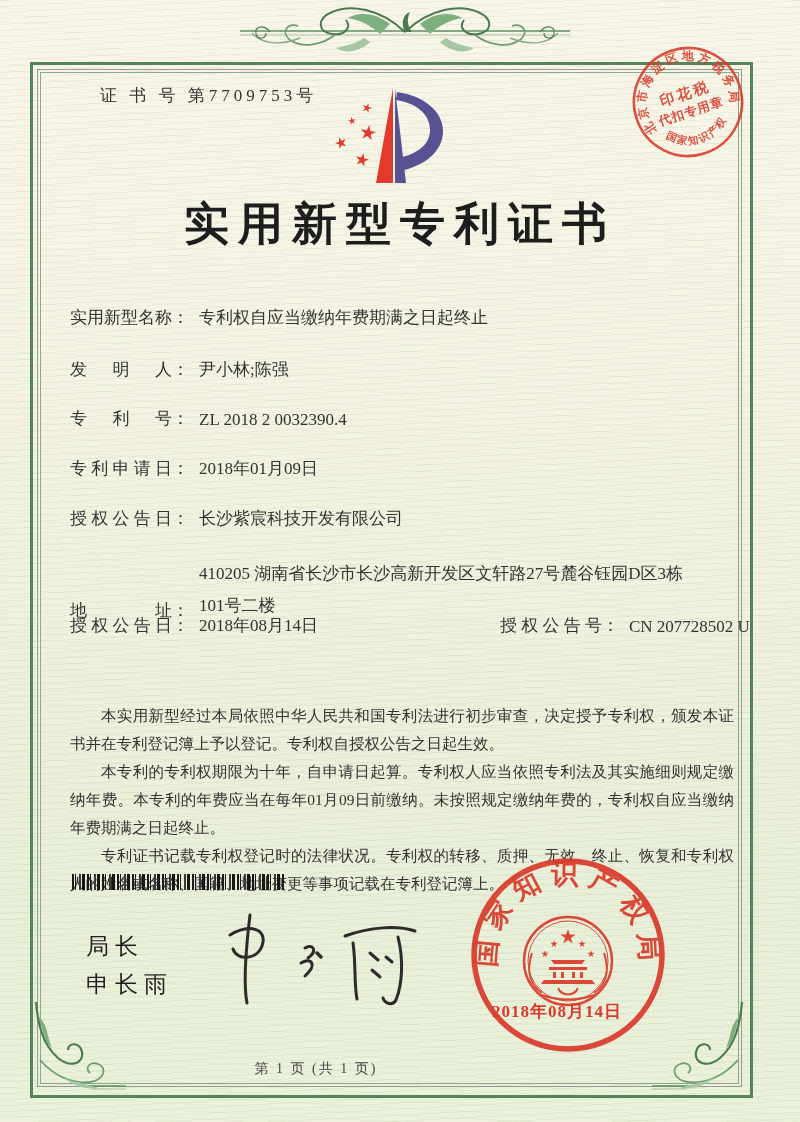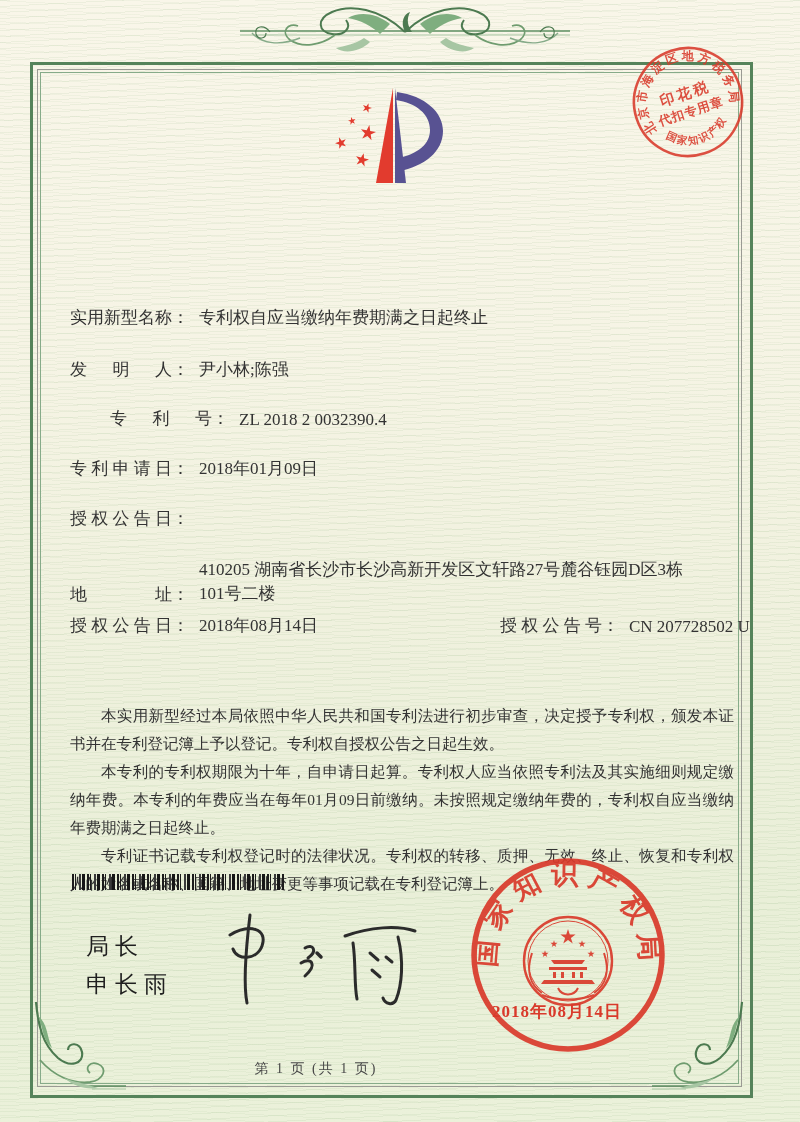--- a/index.html
+++ b/index.html
@@ -16,21 +16,21 @@
   .frame-outer{left:30px;top:62px;width:717px;height:1030px;border:3px solid #55835a;}
   .frame-mid{left:37px;top:69px;width:703px;height:1016px;border:1px solid #9a9a94;}
   .frame-inner{left:40px;top:72px;width:697px;height:1010px;border:1px solid #86ab89;}
   .certno{left:100px;top:84px;font-size:17px;letter-spacing:4px;color:#333;}
   .title{left:0;top:194px;width:800px;text-align:center;font-size:45px;font-weight:700;
          letter-spacing:9px;color:#1d1d1d;}
   .frow{position:absolute;left:70px;display:flex;align-items:flex-end;font-size:17px;color:#333;}
   .flabel{display:inline-block;width:102px;text-align:justify;text-align-last:justify;}
   .fcolon{display:inline-block;margin-right:10px;}
   .fvalue{display:inline-block;}
-  .addr-value{width:492px;line-height:24px;}
+  .addr-value{width:492px;line-height:32px;}
   .bodytext{left:70px;top:674px;width:664px;font-size:15.5px;line-height:28px;
             text-align:justify;color:#333;margin-top:28px;}
   .bodytext p{margin:0;text-indent:2em;}
   .barcode{left:72px;top:874px;width:212px;height:16px;
     background:repeating-linear-gradient(90deg,
       #1c1c1c 0 2px, rgba(0,0,0,0) 2px 3px,
       #1c1c1c 3px 4px, rgba(0,0,0,0) 4px 7px,
       #3a3a3a 7px 9px, rgba(0,0,0,0) 9px 10px,
       #161616 10px 13px, rgba(0,0,0,0) 13px 15px);}
   .director{left:86px;top:928px;font-size:23px;letter-spacing:6px;color:#1f1f1f;line-height:38px;}
@@ -71,20 +71,21 @@
       <path d="M88,16 C82,30 84,40 74,48 C80,34 78,24 88,16 Z" fill="#7fae7f"></path>
       <path d="M0,86 H38" stroke="#5e8f62" stroke-width="1.6"></path>
       <path d="M0,89 H34" stroke="#9dbf9a" stroke-width="0.9"></path>
       <path d="M62,78 C52,86 40,90 28,88 C40,84 52,82 62,78 Z" fill="#a7c6a3"></path>
     </g>
   </svg>
   <svg class="abs" style="left:30px;top:1000px;" width="96" height="94" viewBox="0 0 96 94">
     <use href="#corner-orn" transform="translate(96,0) scale(-1,1)"></use>
   </svg>
 
+  <div class="abs certno">证 书 号 第7709753号</div>
 
   <svg class="abs" style="left:330px;top:86px;" width="130" height="105" viewBox="0 0 130 105">
     <defs>
       <polygon id="star" points="0,-1 0.224,-0.309 0.951,-0.309 0.363,0.118 0.588,0.809 0,0.382 -0.588,0.809 -0.363,0.118 -0.951,-0.309 -0.224,-0.309"></polygon>
     </defs>
     <polygon points="63,2 63,97 46,97" fill="#e23b2e"></polygon>
     <polygon points="65,2 76,97 65,97" fill="#585292"></polygon>
     <path d="M67,6 C95,10 113,26 113,45 C113,66 94,80 70,85 L68,72 C88,68 100,58 100,44 C100,28 86,17 66,14 Z" fill="#585292"></path>
     <use href="#star" transform="translate(37,22) scale(5) rotate(18)" fill="#e23b2e"></use>
     <use href="#star" transform="translate(22,35) scale(4) rotate(-12)" fill="#e23b2e"></use>
@@ -104,44 +105,46 @@
         <textPath href="#taxArcTop">北京市海淀区地方税务局</textPath>
       </text>
       <text font-size="10.5" letter-spacing="1.5" font-weight="600">
         <textPath href="#taxArcBottom">国家知识产权局</textPath>
       </text>
       <text x="76" y="68" text-anchor="middle" font-size="14.5" font-weight="700" letter-spacing="3">印花税</text>
       <text x="76" y="86" text-anchor="middle" font-size="12.5" font-weight="700" letter-spacing="1">代扣专用章</text>
     </g>
   </svg>
 
+  <div class="abs title">实用新型专利证书</div>
 
   <div class="frow" style="top:306px;">
     <span class="flabel">实用新型名称</span>
       <span class="fcolon">：</span>
     <span class="fvalue">专利权自应当缴纳年费期满之日起终止</span>
   </div>
   <div class="frow" style="top:358px;">
     <span class="flabel">发明人</span>
       <span class="fcolon">：</span>
     <span class="fvalue">尹小林;陈强</span>
   </div>
-  <div class="frow" style="top:407px;margin-left:40px;">
+  <div class="frow" style="top:407px;">
     <span class="flabel">专利号</span>
       <span class="fcolon">：</span>
     <span class="fvalue">ZL 2018 2 0032390.4</span>
   </div>
   <div class="frow" style="top:457px;">
     <span class="flabel">专利申请日</span>
       <span class="fcolon">：</span>
     <span class="fvalue">2018年01月09日</span>
   </div>
   <div class="frow" style="top:507px;">
     <span class="flabel">授权公告日</span>
       <span class="fcolon">：</span>
+    <span class="fvalue">长沙紫宸科技开发有限公司</span>
   </div>
   <div class="frow" style="top:558px;font-family:Liberation Serif, serif;">
     <span class="flabel">地址</span>
       <span class="fcolon">：</span>
     <span class="fvalue addr-value">410205 湖南省长沙市长沙高新开发区文轩路27号麓谷钰园D区3栋101号二楼</span>
   </div>
   <div class="frow" style="top:614px;">
     <span class="flabel">授权公告日</span>
       <span class="fcolon">：</span>
     <span class="fvalue">2018年08月14日</span>

